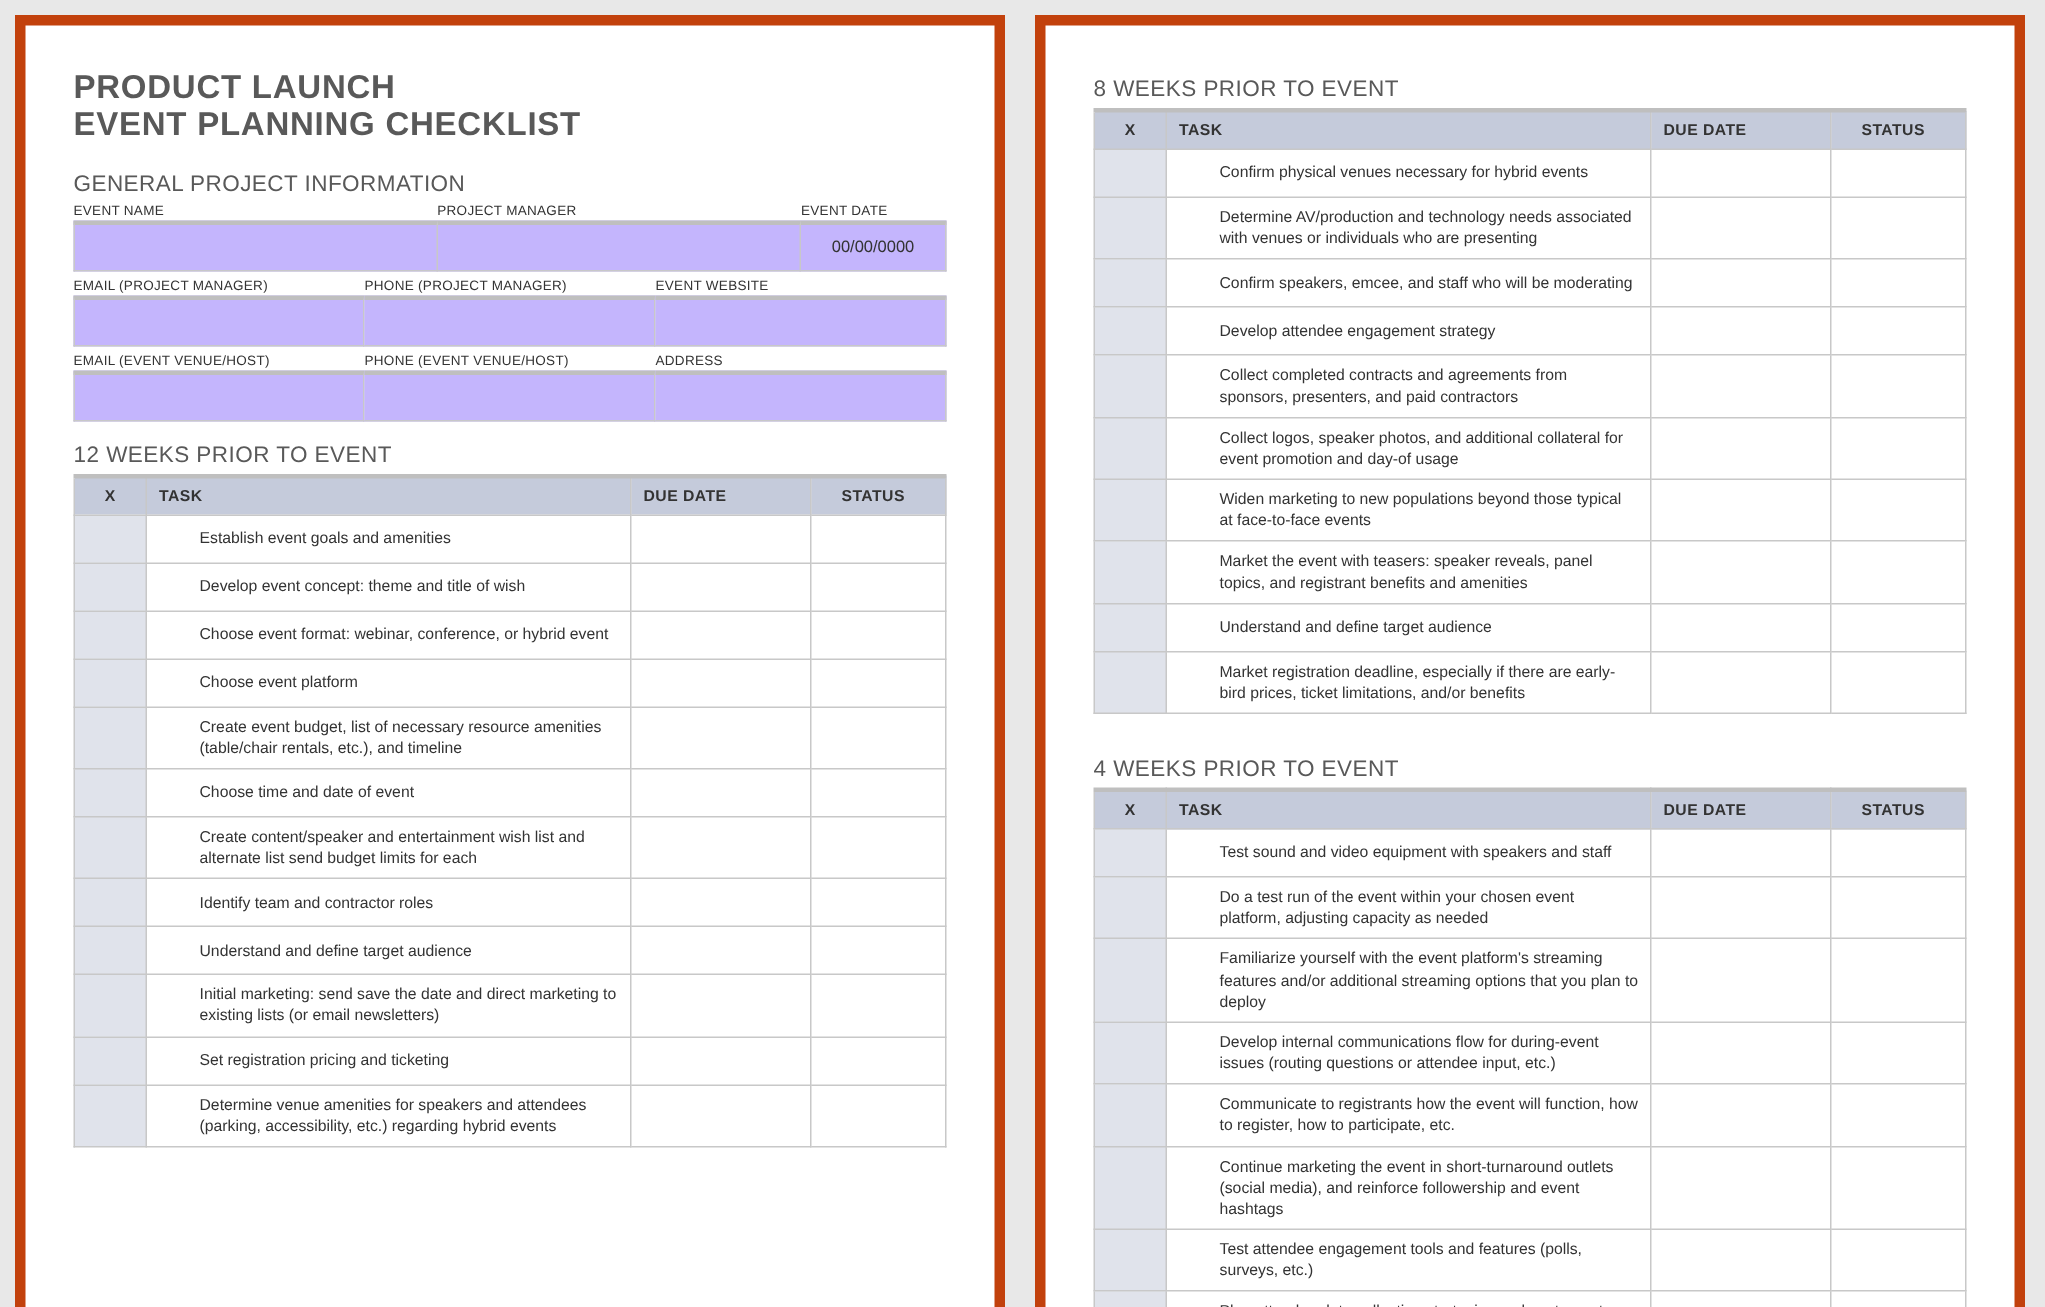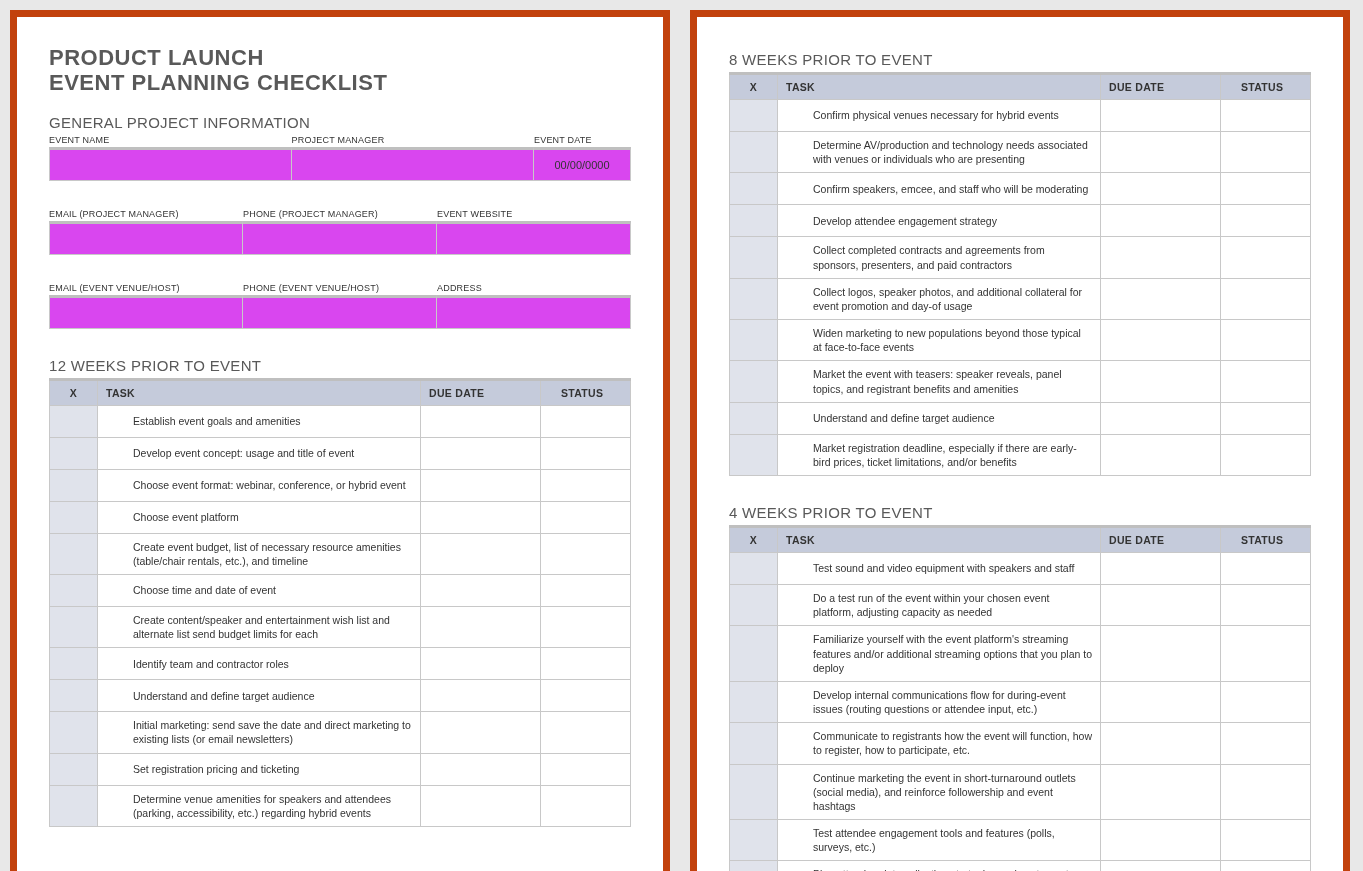--- a/index.html
+++ b/index.html
@@ -38,34 +38,34 @@
   h2.section {
     font-size: 15px;
     font-weight: normal;
     color: #595959;
     letter-spacing: 0.3px;
     margin-bottom: 4px;
     margin-top: 14px;
   }
   .info-row {
     display: flex;
-    margin-bottom: 28px;
+    margin-bottom: 4px;
   }
   .info-cell { flex: 1; display: flex; flex-direction: column; }
   .info-cell.small { flex: 0.4; }
   .info-label {
     font-size: 9px;
     color: #333;
     padding-bottom: 2px;
     letter-spacing: 0.2px;
   }
   .info-box {
     border: 1px solid #c8c8c8;
     border-top: 3px solid #bfbfbf;
-    background: #d946ef;
+    background: #c4b5fd;
     height: 34px;
     display: flex;
     align-items: center;
     padding: 0 8px;
     font-size: 11px;
   }
   .info-row .info-cell + .info-cell .info-box { border-left: none; }
   table.checklist {
     width: 100%;
     border-collapse: collapse;
@@ -159,21 +159,21 @@
     </thead>
     <tbody>
         <tr>
           <td class="x-cell"></td>
           <td class="task-cell">Establish event goals and amenities</td>
           <td></td>
           <td></td>
         </tr>
         <tr>
           <td class="x-cell"></td>
-          <td class="task-cell">Develop event concept: usage and title of event</td>
+          <td class="task-cell">Develop event concept: theme and title of wish</td>
           <td></td>
           <td></td>
         </tr>
         <tr>
           <td class="x-cell"></td>
           <td class="task-cell">Choose event format: webinar, conference, or hybrid event</td>
           <td></td>
           <td></td>
         </tr>
         <tr>

